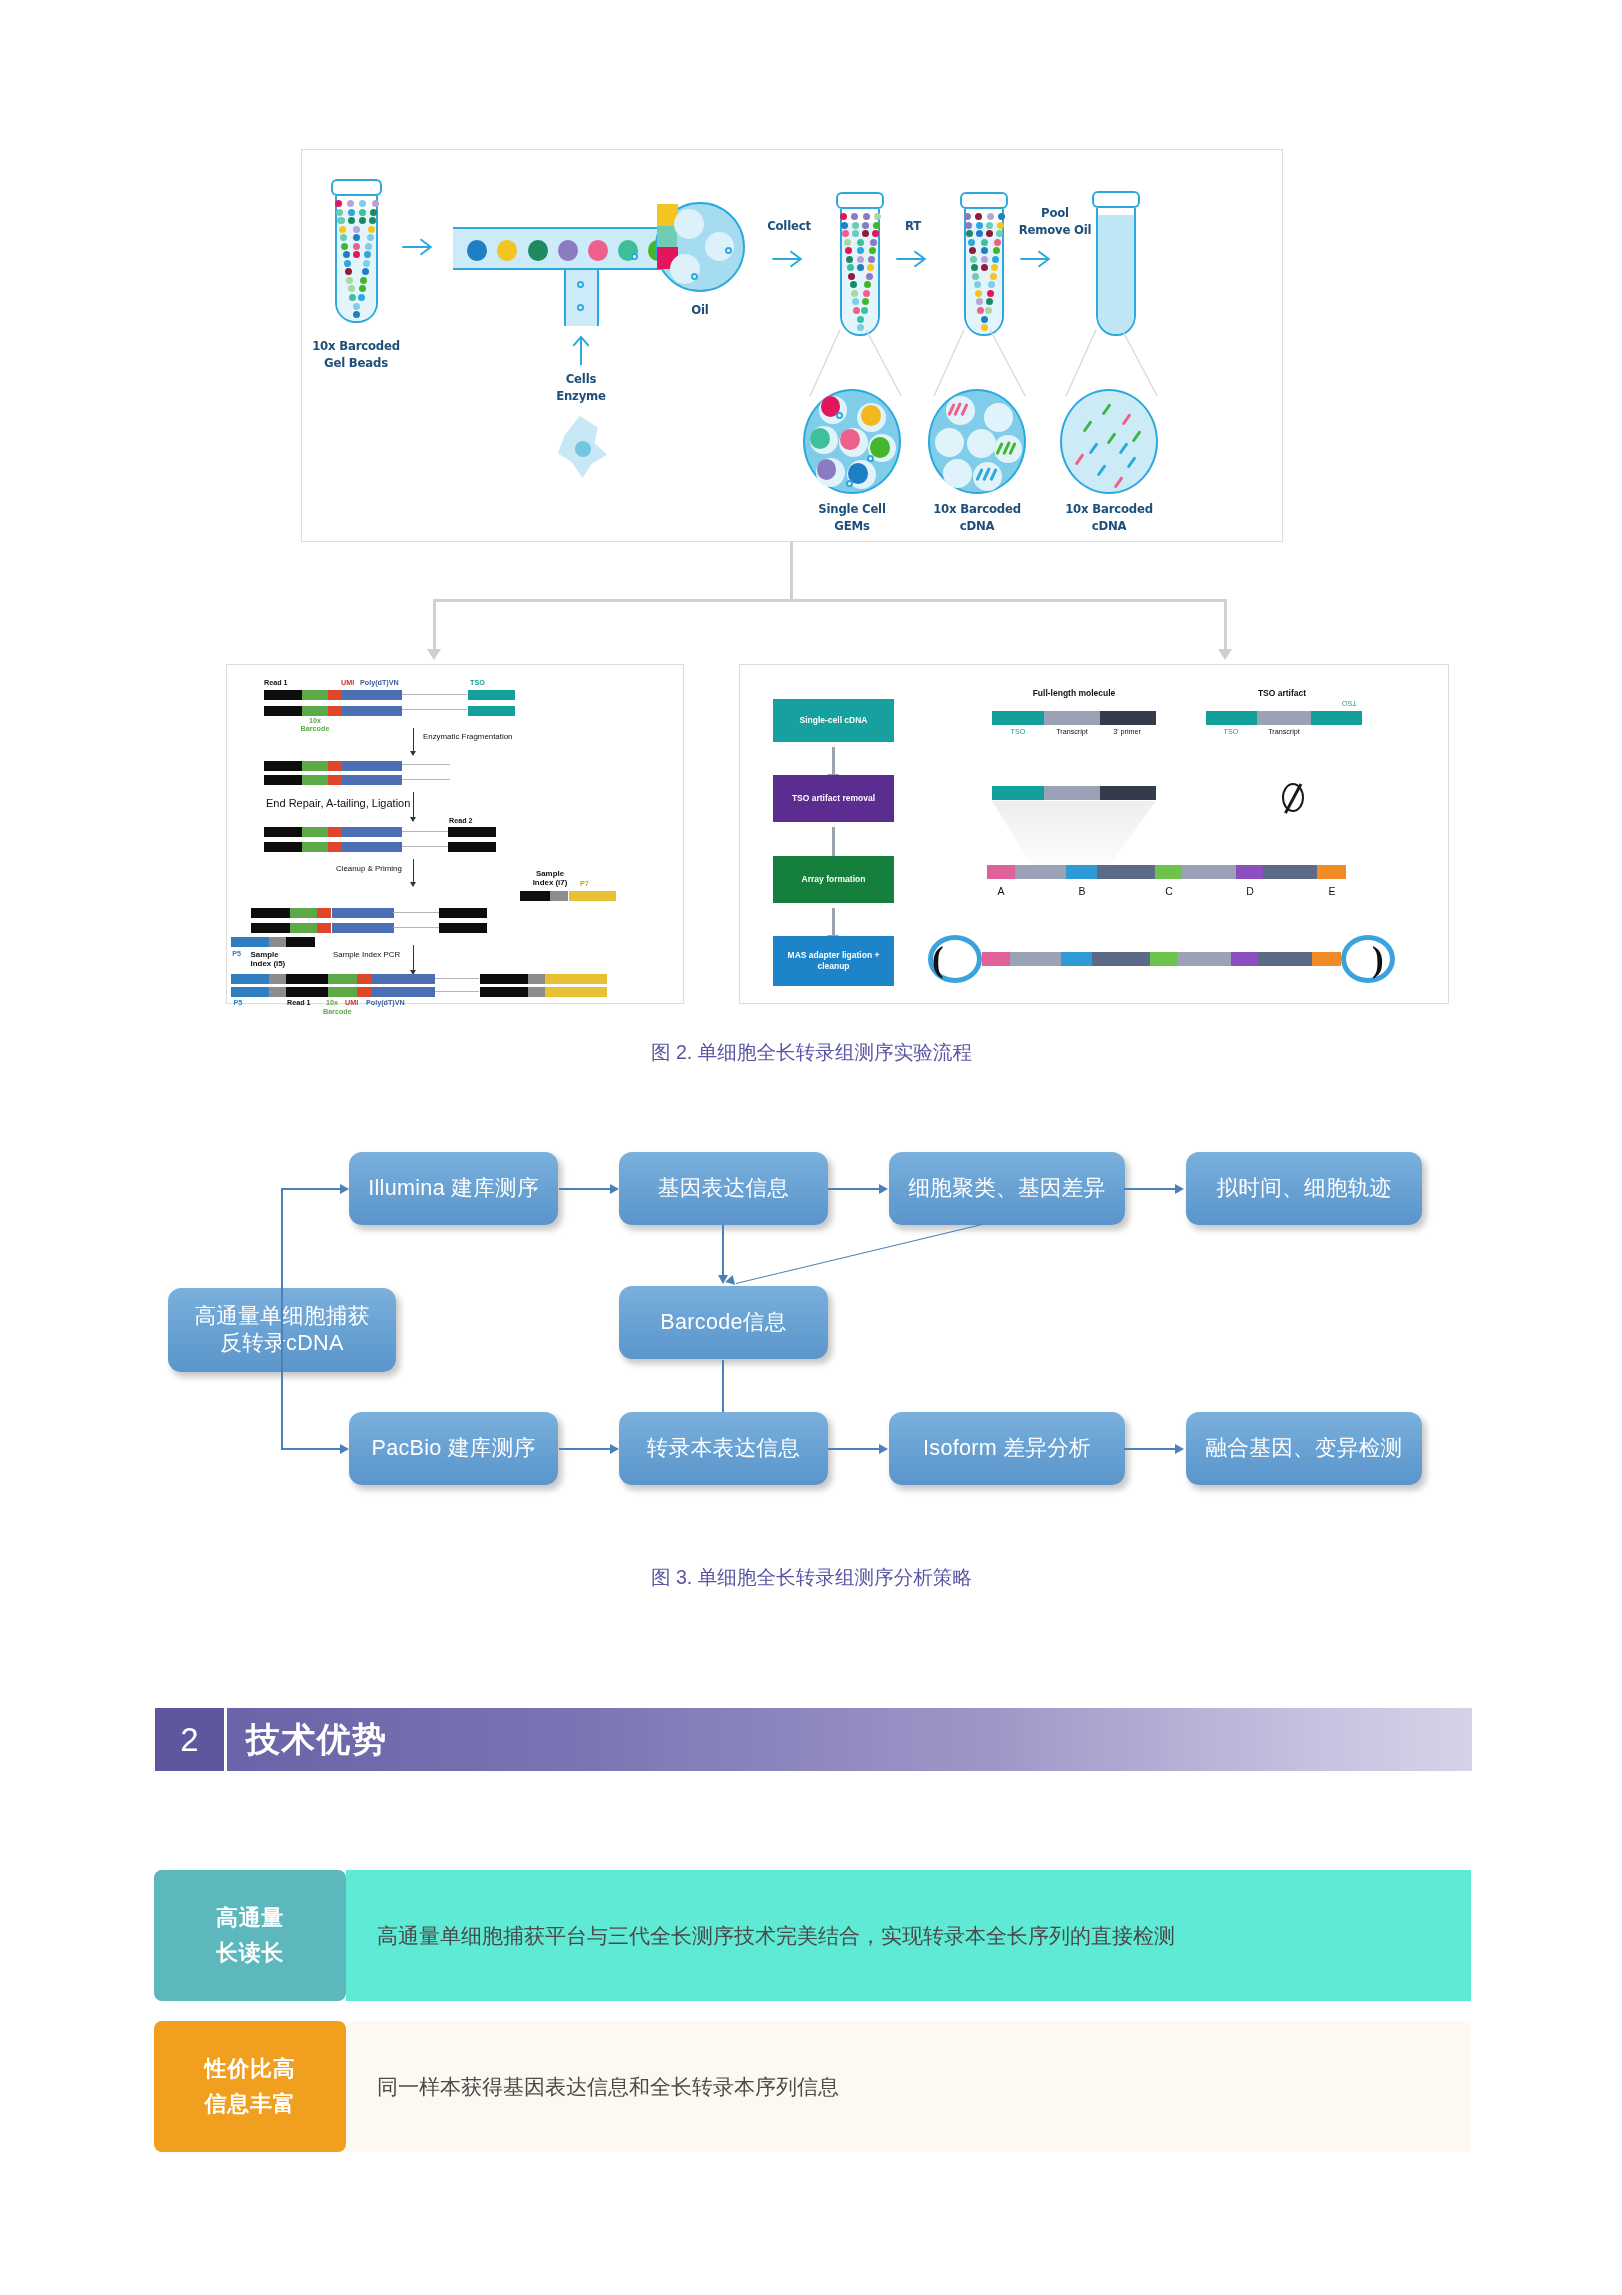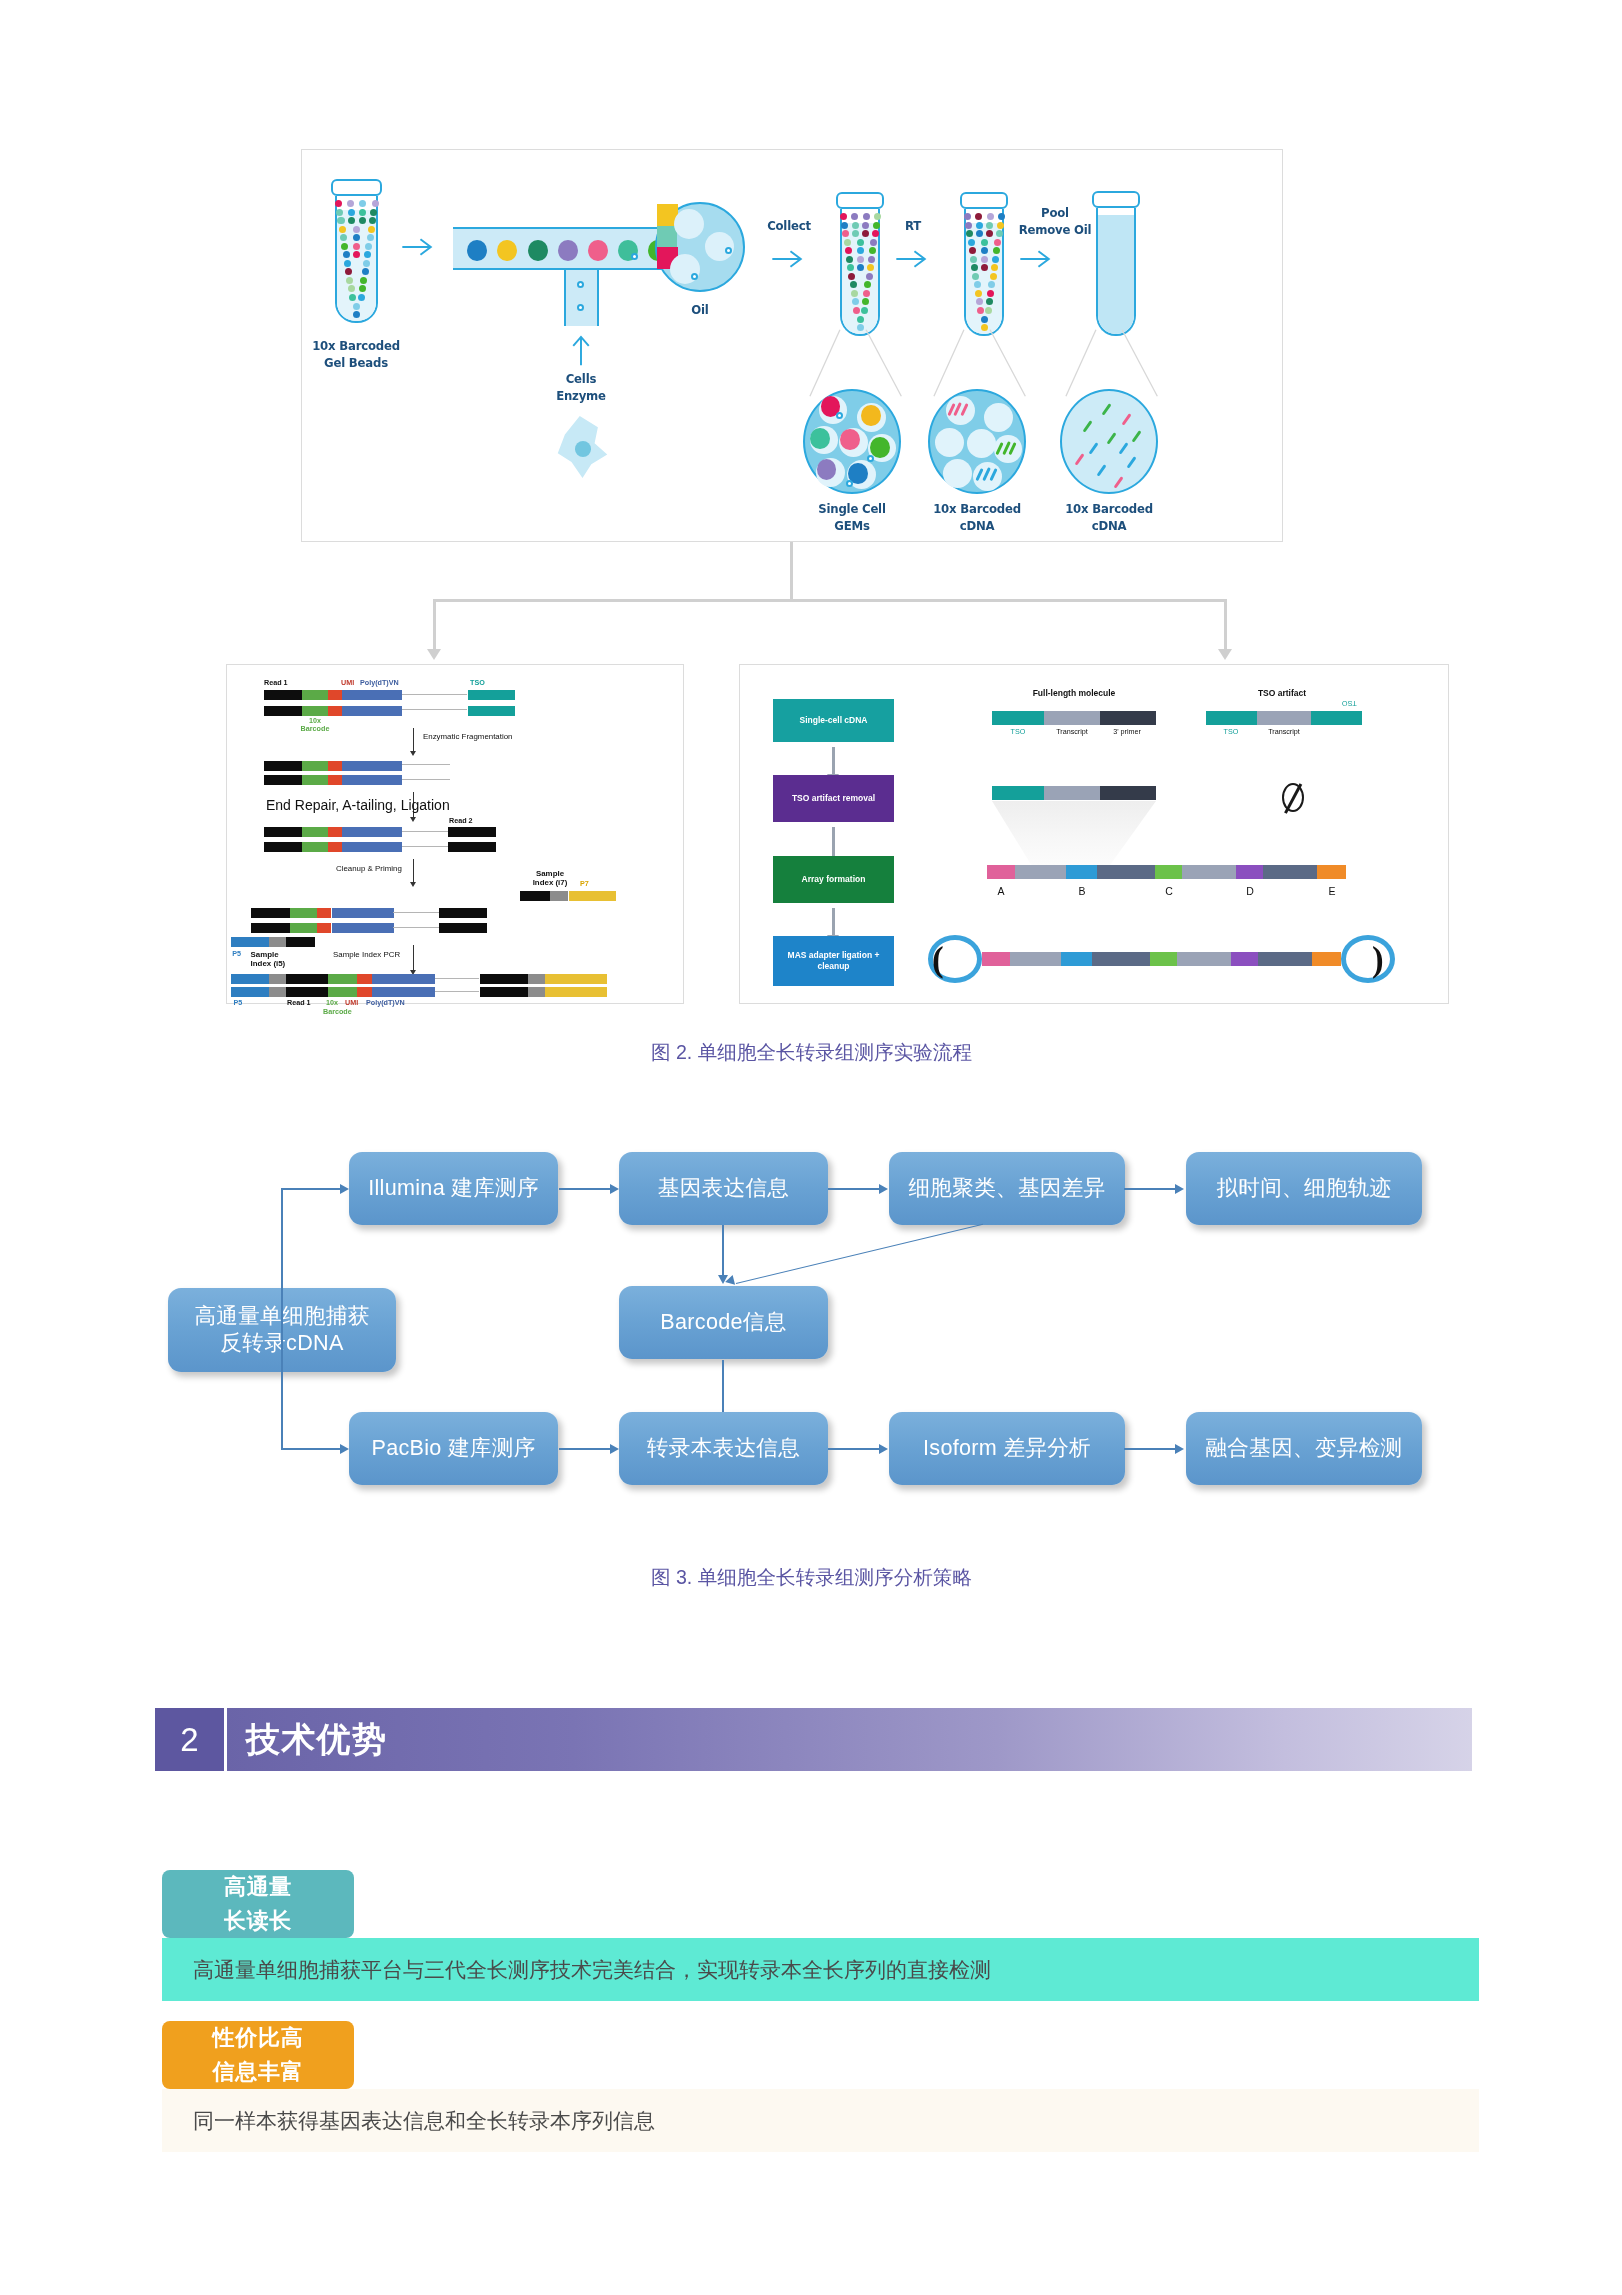--- a/index.html
+++ b/index.html
@@ -217,21 +217,21 @@
   }
   .sec-bar::before {
     content: ""; position: absolute; left: 0; top: 0; bottom: 0; width: 3.3px; background: #ffffff;
   }
   .sec-title {
     color: #fff; font-size: 34px; font-weight: 700;
     font-family: "Liberation Sans", "DejaVu Sans", sans-serif; letter-spacing: 1.3px;
   }
 
   
-  .feat { position: absolute; left: 162px; width: 1317px; height: 131px; display: flex; flex-direction: column; }
+  .feat { position: absolute; left: 154px; width: 1317px; height: 131px; display: flex; }
   .feat .tag {
     width: 192px; border-radius: 7.9px; color: #fff;
     display: flex; flex-direction: column; align-items: center; justify-content: center;
     font-size: 22px; font-weight: 700; line-height: 1.55;
     font-family: "Liberation Sans", "DejaVu Sans", sans-serif; letter-spacing: 0.7px;
     z-index: 2;
   }
   .feat .tag.teal   { background: #5CB8BD; }
   .feat .tag.orange { background: #F0A01E; }
   .feat .body {
@@ -562,21 +562,21 @@
     <div class="seg red" style="left:101px; top:96px; width:14.4px;"></div>
     <div class="seg blue" style="left:115px; top:96px; width:60px;"></div>
     <div class="thinline" style="left:175px; top:99px; width:48px;"></div>
     <div class="seg black" style="left:37px; top:110px; width:38px;"></div>
     <div class="seg green" style="left:75px; top:110px; width:26px;"></div>
     <div class="seg red" style="left:101px; top:110px; width:14.4px;"></div>
     <div class="seg blue" style="left:115px; top:110px; width:60px;"></div>
     <div class="thinline" style="left:175px; top:114px; width:48px;"></div>
 
     <div class="dnarrow" style="left:186px; top:127px; height:25px;"></div>
-    <div class="mini norm" style="left:39px; top:132px; font-size:14px;">End Repair, A-tailing, Ligation</div>
+    <div class="mini norm" style="left:39px; top:132px; font-size:11px;">End Repair, A-tailing, Ligation</div>
 
     <div class="mini" style="left:222px; top:152px;">Read 2</div>
     <div class="seg black" style="left:37px; top:162px; width:38px;"></div>
     <div class="seg green" style="left:75px; top:162px; width:26px;"></div>
     <div class="seg red" style="left:101px; top:162px; width:14.4px;"></div>
     <div class="seg blue" style="left:115px; top:162px; width:60px;"></div>
     <div class="thinline" style="left:175px; top:166px; width:46px;"></div>
     <div class="seg black" style="left:221px; top:162px; width:48px;"></div>
     <div class="seg black" style="left:37px; top:177px; width:38px;"></div>
     <div class="seg green" style="left:75px; top:177px; width:26px;"></div>

